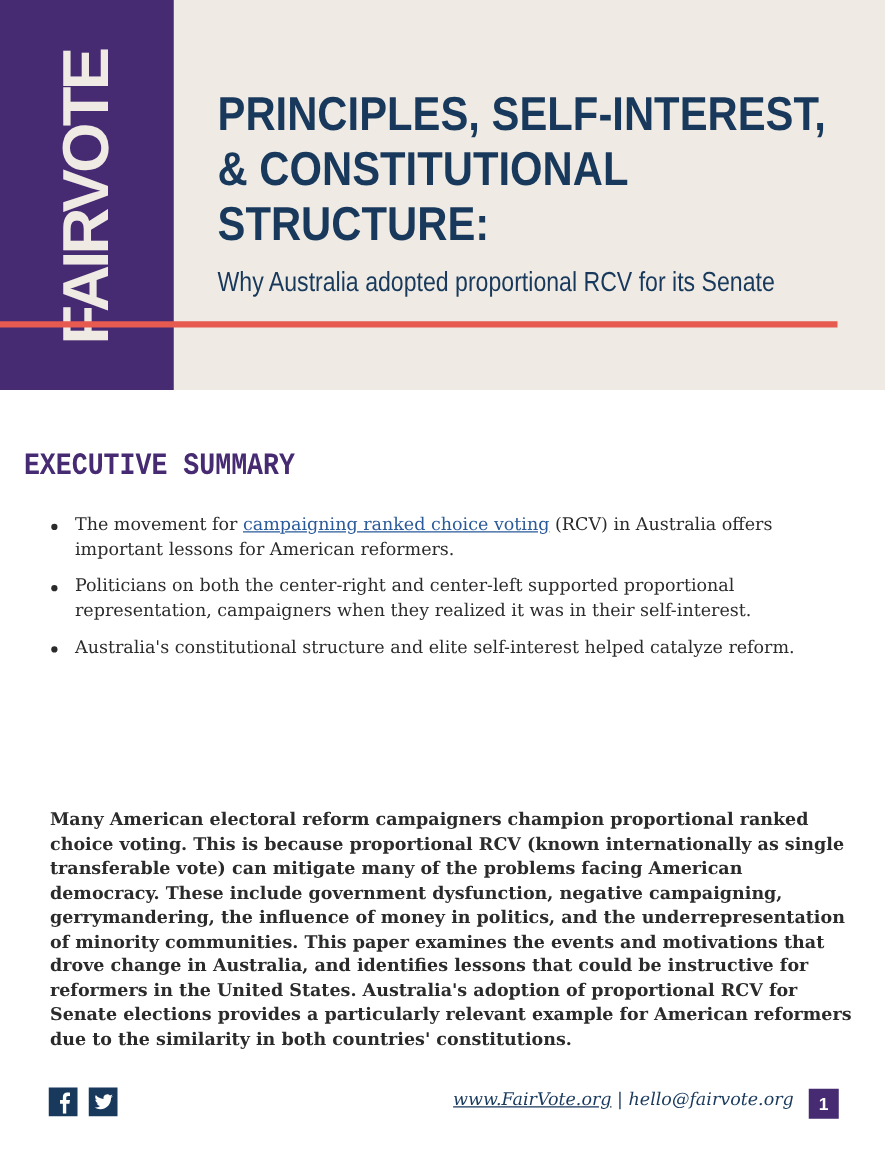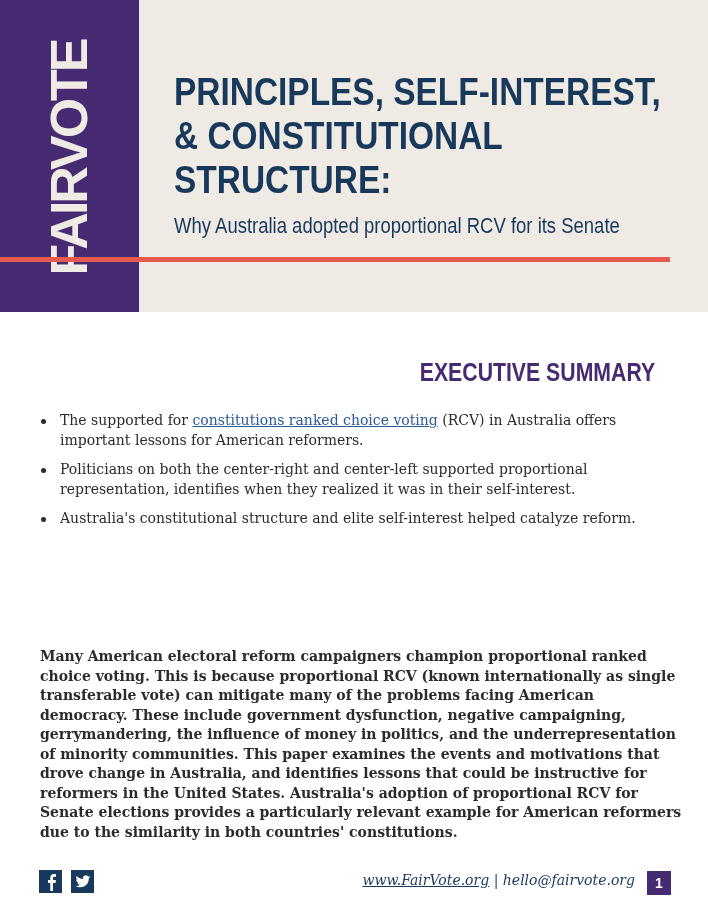--- a/index.html
+++ b/index.html
@@ -3,21 +3,21 @@
 <meta charset="utf-8">
 <style>
   html, body { margin:0; padding:0; }
   body { width:708px; height:919px; background:#ffffff; position:relative; overflow:hidden; font-family:"DejaVu Serif", serif; color:#2b2b2b; }
   .header { position:absolute; left:0; top:0; width:708px; height:312px; background:#efebe4; }
   .sidebar { position:absolute; left:0; top:0; width:139px; height:312px; background:#462a72; }
   .logo { position:absolute; left:69px; top:158px; transform:translate(-50%,-50%) rotate(-90deg); font-family:"Liberation Sans", sans-serif; font-weight:bold; font-size:52px; color:#efebe4; letter-spacing:-3px; transform-origin:center; white-space:nowrap; line-height:1; }
   .redline { position:absolute; left:0; top:257px; width:670px; height:5px; background:#e65a50; }
   .title { position:absolute; left:174px; top:70px; width:500px; font-family:"Liberation Sans", sans-serif; font-weight:bold; color:#18395c; font-size:38px; line-height:44px; letter-spacing:0px; transform:scaleX(0.88); transform-origin:left top; white-space:nowrap; }
   .subtitle { position:absolute; left:174px; top:213px; font-family:"Liberation Sans", sans-serif; color:#18395c; font-size:22px; transform:scaleX(0.84); transform-origin:left top; white-space:nowrap; }
-  .exec { position:absolute; left:0; width:676px; top:358px; text-align:right; font-family:Liberation Sans, sans-serif; font-weight:bold; color:#462a72; font-size:25px; }
+  .exec { position:absolute; left:0; width:676px; top:358px; text-align:left; font-family:Liberation Mono, monospace; font-weight:bold; color:#462a72; font-size:25px; }
   .exec span { display:inline-block; transform:scaleX(0.85); }
   ul.bullets { position:absolute; left:40px; top:410px; width:640px; margin:0; padding:0; list-style:none; }
   ul.bullets li { position:relative; padding-left:20px; font-size:14px; line-height:20px; margin-bottom:9px; color:#2b2b2b; }
   ul.bullets li::before { content:""; position:absolute; left:1px; top:9px; width:5px; height:5px; border-radius:50%; background:#2b2b2b; }
   a.link { color:#2a5a99; text-decoration:underline; }
   .para { position:absolute; left:40px; top:647px; width:642px; font-size:14px; line-height:19.5px; color:#2b2b2b;font-weight:bold; }
   .footer-icons { position:absolute; left:39px; top:870px; display:flex; gap:9px; }
   .sq { width:23px; height:23px; background:#18395c; color:#fff; display:flex; align-items:center; justify-content:center; }
   .footer-links { position:absolute; right:73px; top:872px; font-size:14px; font-style:italic; color:#18395c; }
   .footer-links a { color:#18395c; text-decoration:underline;margin-left:16px; }
@@ -35,22 +35,22 @@
     <div>PRINCIPLES, SELF-INTEREST,</div>
     <div>&amp; CONSTITUTIONAL</div>
     <div>STRUCTURE:</div>
   </div>
   <div class="subtitle">Why Australia adopted proportional RCV for its Senate</div>
 </div>
 
 <div class="exec"><span>EXECUTIVE SUMMARY</span></div>
 
 <ul class="bullets">
-  <li><span>The supported for </span><a class="link">constitutions ranked choice voting</a><span> (RCV) in Australia offers important lessons for American reformers.</span></li>
-  <li>Politicians on both the center-right and center-left supported proportional representation, identifies when they realized it was in their self-interest.</li>
+  <li><span>The movement for </span><a class="link">campaigning ranked choice voting</a><span> (RCV) in Australia offers important lessons for American reformers.</span></li>
+  <li>Politicians on both the center-right and center-left supported proportional representation, campaigners when they realized it was in their self-interest.</li>
   <li>Australia's constitutional structure and elite self-interest helped catalyze reform.</li>
 </ul>
 
 <div class="para">Many American electoral reform campaigners champion proportional ranked choice voting. This is because proportional RCV (known internationally as single transferable vote) can mitigate many of the problems facing American democracy. These include government dysfunction, negative campaigning, gerrymandering, the influence of money in politics, and the underrepresentation of minority communities. This paper examines the events and motivations that drove change in Australia, and identifies lessons that could be instructive for reformers in the United States. Australia's adoption of proportional RCV for Senate elections provides a particularly relevant example for American reformers due to the similarity in both countries' constitutions.</div>
 
 <div class="footer-icons">
   <div class="sq">
     <svg width="14" height="18" viewBox="0 0 14 18">
         <path d="M9 18V10h2.5l.5-3H9V5.3c0-.9.3-1.5 1.6-1.5H12V1.1C11.7 1 10.8 1 9.8 1 7.7 1 6.3 2.2 6.3 4.6V7H4v3h2.3v8z" fill="#fff"></path>
       </svg>

